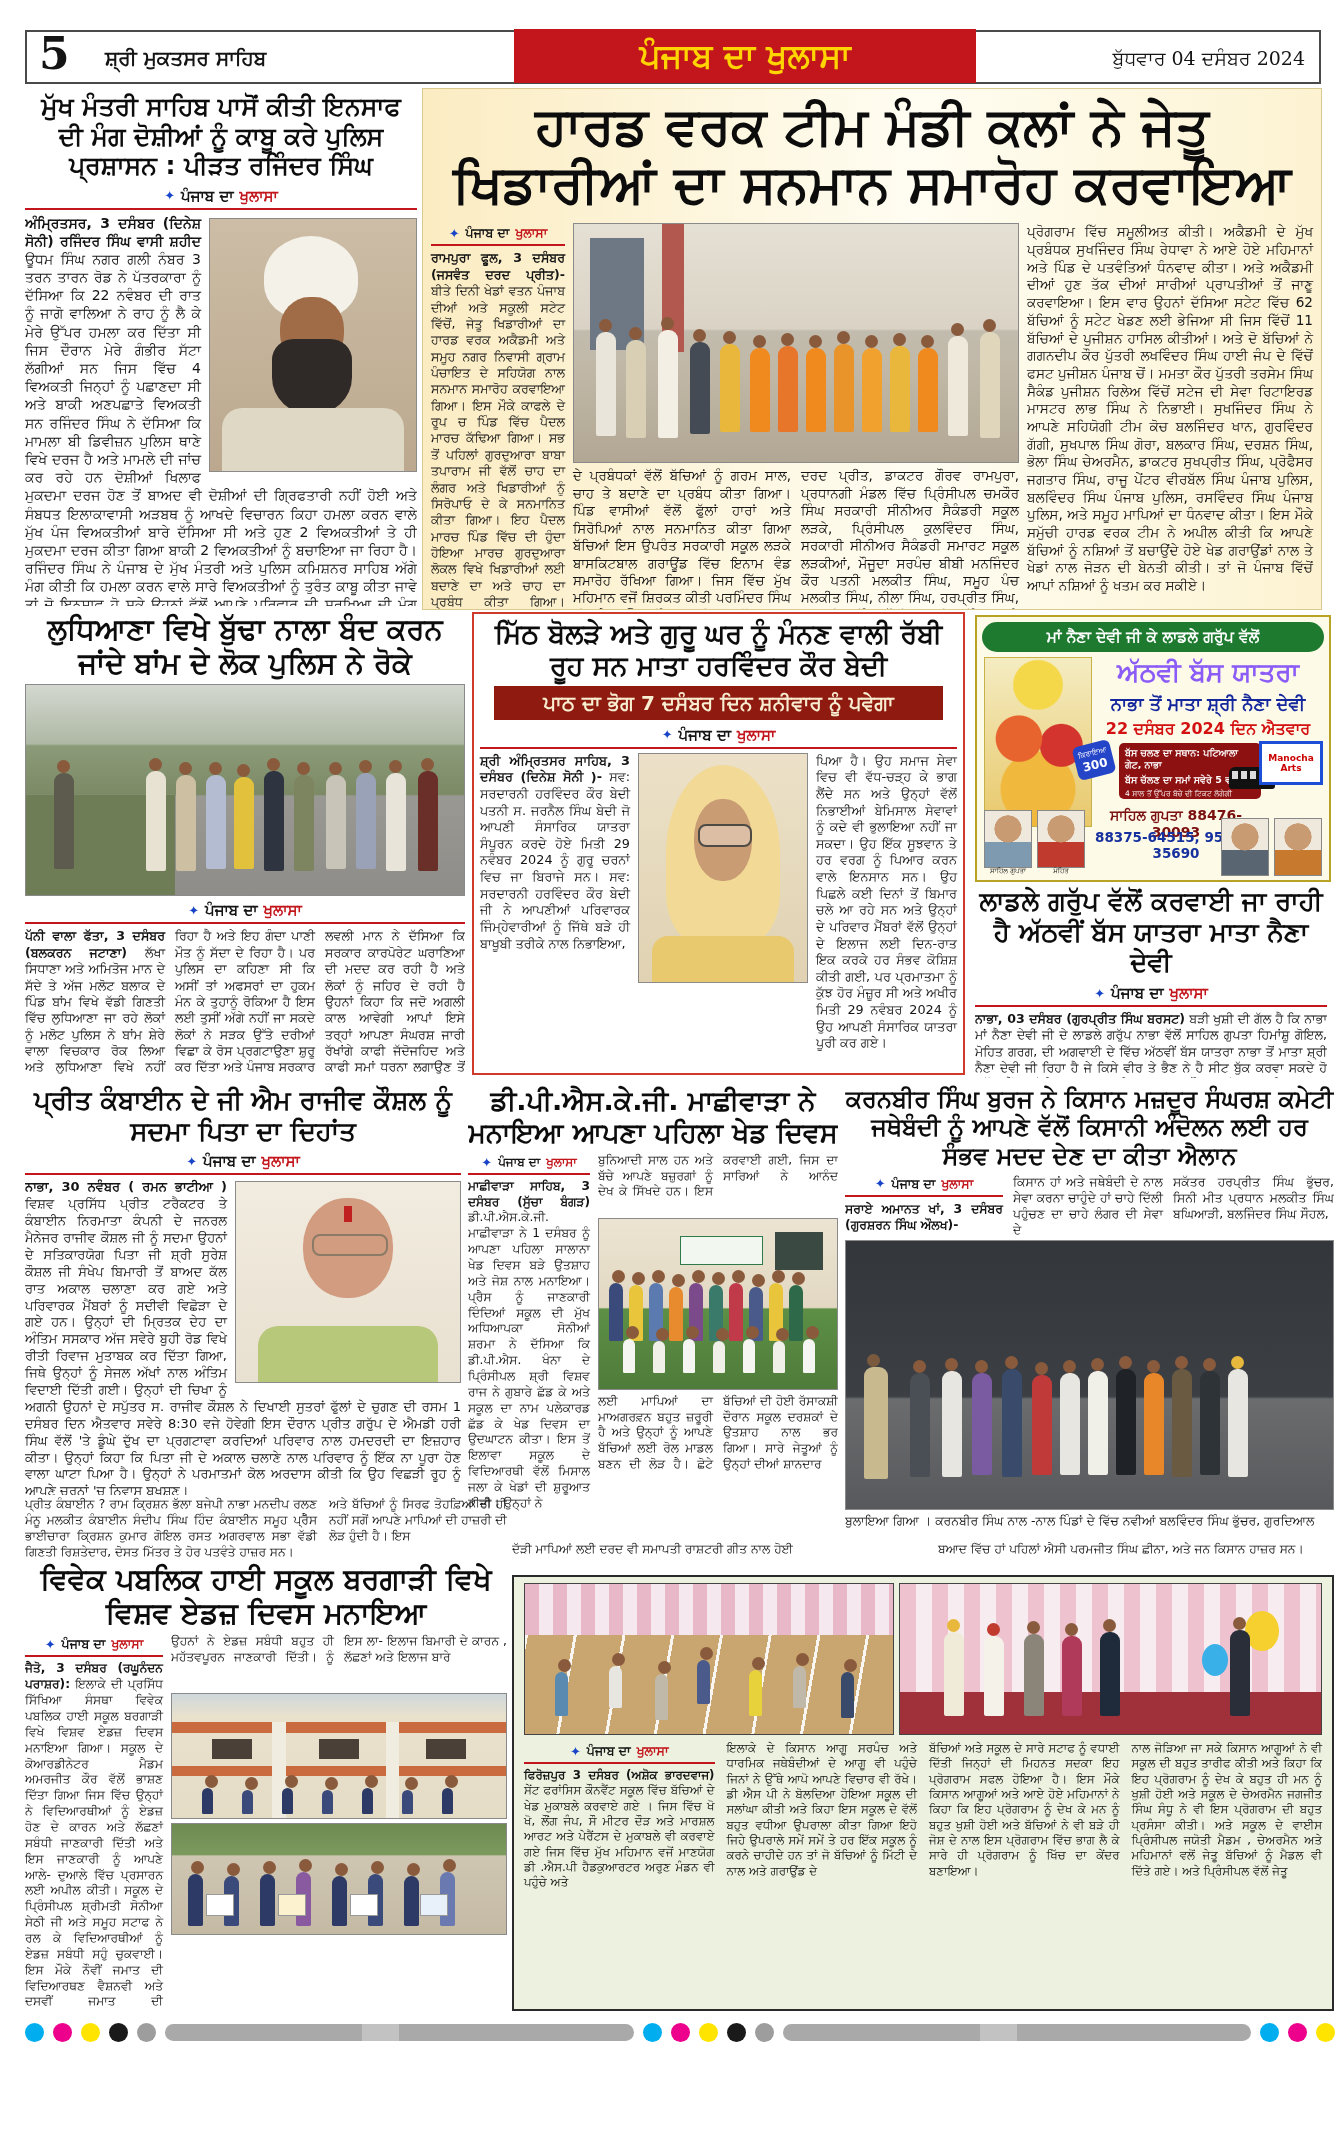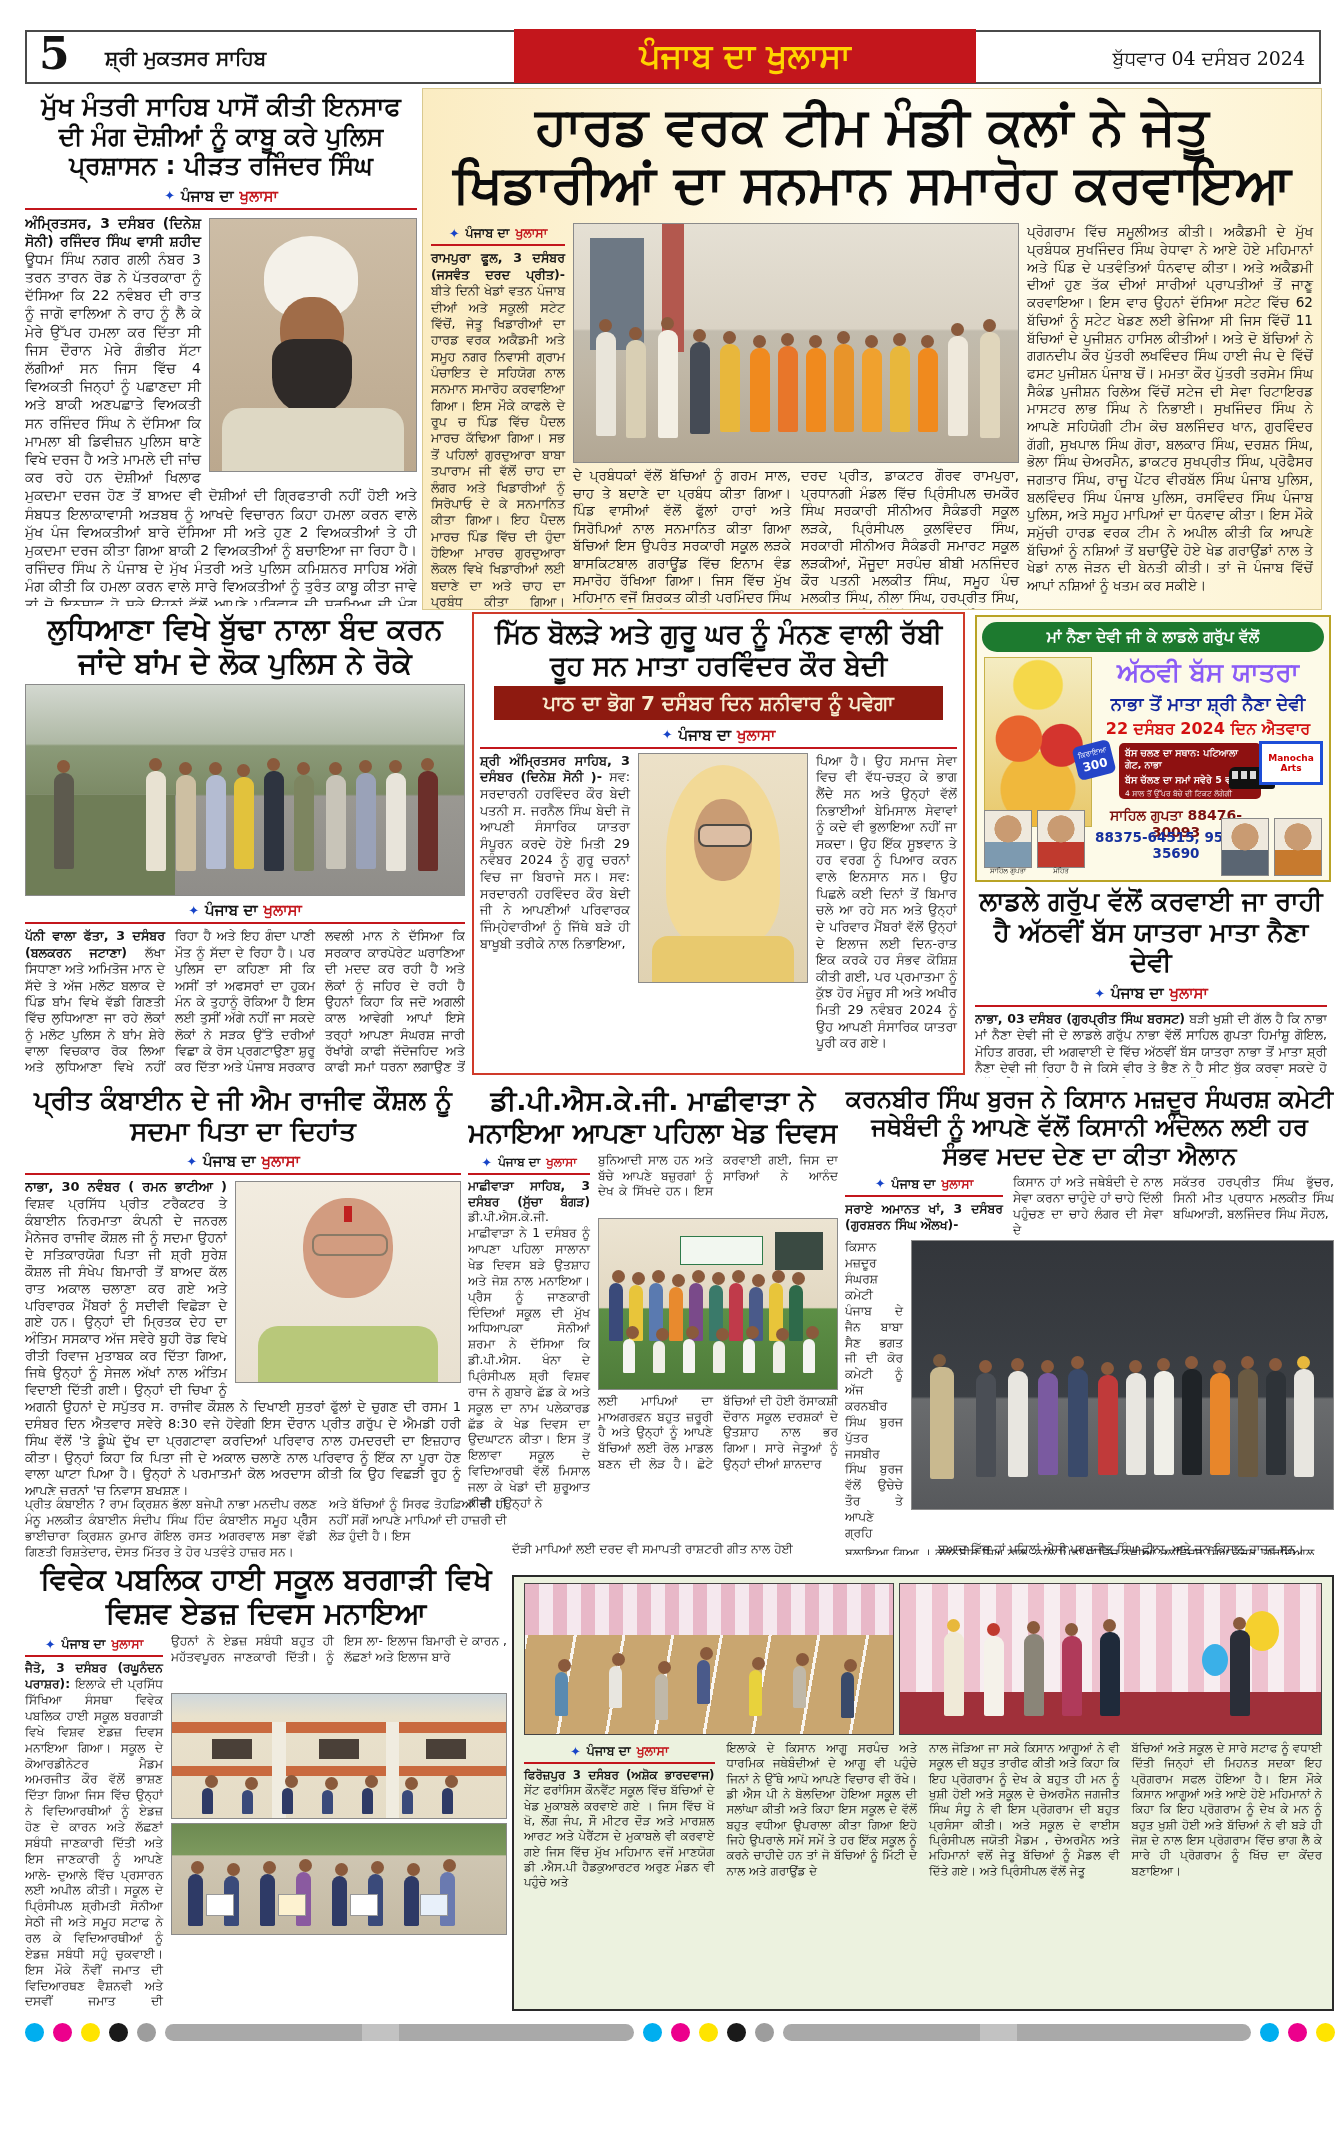--- a/index.html
+++ b/index.html
@@ -277,21 +277,20 @@
             <span>ਪੰਜਾਬ ਦਾ</span>
             <span class="br">ਖੁਲਾਸਾ</span>
           </div>
         <div class="rule"></div>
         <p class="bt" style="font-size:12.4px;"><b>ਸਰਾਏ ਅਮਾਨਤ ਖਾਂ, 3 ਦਸੰਬਰ (ਗੁਰਸ਼ਰਨ ਸਿੰਘ ਔਲਖ)-</b></p>
       </div>
       <p class="bt" style="width:150px;flex:0 0 auto;font-size:12.4px;">ਕਿਸਾਨ ਹਾਂ ਅਤੇ ਜਥੇਬੰਦੀ ਦੇ ਨਾਲ ਸੇਵਾ ਕਰਨਾ ਚਾਹੁੰਦੇ ਹਾਂ ਚਾਹੇ ਦਿੱਲੀ ਪਹੁੰਚਣ ਦਾ ਚਾਹੇ ਲੰਗਰ ਦੀ ਸੇਵਾ ਦੇ</p>
       <p class="bt" style="flex:1 1 auto;font-size:12.4px;">ਸਕੱਤਰ ਹਰਪ੍ਰੀਤ ਸਿੰਘ ਭੁੱਚਰ, ਸਿਨੀ ਮੀਤ ਪ੍ਰਧਾਨ ਮਲਕੀਤ ਸਿੰਘ ਬਘਿਆੜੀ, ਬਲਜਿੰਦਰ ਸਿੰਘ ਸੌਹਲ,</p>
     </div>
     <div style="display:flex;gap:8px;margin-top:2px;">
-      <p class="bt" style="width:58px;flex:0 0 auto;font-size:12.2px;">ਕਿਸਾਨ ਮਜ਼ਦੂਰ ਸੰਘਰਸ਼ ਕਮੇਟੀ ਪੰਜਾਬ ਦੇ ਜੈਨ ਬਾਬਾ ਸੈਣ ਭਗਤ ਜੀ ਦੀ ਕੋਰ ਕਮੇਟੀ ਨੂੰ ਅੱਜ ਕਰਨਬੀਰ ਸਿੰਘ ਬੁਰਜ ਪੁੱਤਰ ਜਸਬੀਰ ਸਿੰਘ ਬੁਰਜ ਵੱਲੋਂ ਉਚੇਚੇ ਤੌਰ ਤੇ ਆਪਣੇ ਗ੍ਰਹਿ</p>
       <div class="photo" style="flex:1 1 auto;height:268px;background:linear-gradient(180deg,#33363b 0%,#3c4045 58%,#6a6c6e 59%,#57595c 100%);">
         <i class="fg" style="--c:#c9b98f;left:18px;bottom:30px;height:112px;width:24px;--hc:#7a5a3e;"></i>
         <i class="fg" style="--c:#4a4e55;left:64px;bottom:32px;height:104px;"></i>
         <i class="fg" style="--c:#e8e6e0;left:96px;bottom:32px;height:106px;"></i>
         <i class="fg" style="--c:#7a5aa0;left:126px;bottom:34px;height:102px;"></i>
         <i class="fg" style="--c:#3a4a6a;left:156px;bottom:32px;height:108px;"></i>
         <i class="fg" style="--c:#c03a3a;left:186px;bottom:34px;height:100px;"></i>
         <i class="fg" style="--c:#e8e6e0;left:214px;bottom:34px;height:102px;"></i>
         <i class="fg" style="--c:#f0efe8;left:242px;bottom:34px;height:104px;"></i>
         <i class="fg" style="--c:#1f2327;left:270px;bottom:34px;height:106px;"></i>
@@ -398,22 +397,22 @@
       <div style="flex:1;">
         <div class="badge" style="font-size:12.5px;">
             <span class="di">✦</span>
             <span>ਪੰਜਾਬ ਦਾ</span>
             <span class="br">ਖੁਲਾਸਾ</span>
           </div>
         <div class="rule"></div>
         <p class="bt" style="font-size:11.8px;"><b>ਫਿਰੋਜ਼ਪੁਰ 3 ਦਸੰਬਰ (ਅਸ਼ੋਕ ਭਾਰਦਵਾਜ)</b> <span>ਸੇਂਟ ਫਰਾਂਸਿਸ ਕੌਨਵੈਂਟ ਸਕੂਲ ਵਿੱਚ ਬੱਚਿਆਂ ਦੇ ਖੇਡ ਮੁਕਾਬਲੇ ਕਰਵਾਏ ਗਏ । ਜਿਸ ਵਿੱਚ ਖੋ ਖੋ, ਲੌਂਗ ਜੰਪ, ਸੌ ਮੀਟਰ ਦੌੜ ਅਤੇ ਮਾਰਸ਼ਲ ਆਰਟ ਅਤੇ ਪੇਰੈਂਟਸ ਦੇ ਮੁਕਾਬਲੇ ਵੀ ਕਰਵਾਏ ਗਏ ਜਿਸ ਵਿੱਚ ਮੁੱਖ ਮਹਿਮਾਨ ਵਜੋਂ ਮਾਣਯੋਗ ਡੀ .ਐਸ.ਪੀ ਹੈਡਕੁਆਰਟਰ ਅਰੁਣ ਮੰਡਨ ਵੀ ਪਹੁੰਚੇ ਅਤੇ</span></p>
       </div>
       <p class="bt" style="flex:1;font-size:11.8px;">ਇਲਾਕੇ ਦੇ ਕਿਸਾਨ ਆਗੂ ਸਰਪੰਚ ਅਤੇ ਧਾਰਮਿਕ ਜਥੇਬੰਦੀਆਂ ਦੇ ਆਗੂ ਵੀ ਪਹੁੰਚੇ ਜਿਨਾਂ ਨੇ ਉੱਥੇ ਆਪੋ ਆਪਣੇ ਵਿਚਾਰ ਵੀ ਰੱਖੇ। ਡੀ ਐਸ ਪੀ ਨੇ ਬੋਲਦਿਆ ਹੋਇਆ ਸਕੂਲ ਦੀ ਸਲਾਂਘਾ ਕੀਤੀ ਅਤੇ ਕਿਹਾ ਇਸ ਸਕੂਲ ਦੇ ਵੱਲੋਂ ਬਹੁਤ ਵਧੀਆ ਉਪਰਾਲਾ ਕੀਤਾ ਗਿਆ ਇਹੋ ਜਿਹੇ ਉਪਰਾਲੇ ਸਮੇਂ ਸਮੇਂ ਤੇ ਹਰ ਇੱਕ ਸਕੂਲ ਨੂੰ ਕਰਨੇ ਚਾਹੀਦੇ ਹਨ ਤਾਂ ਜੋ ਬੱਚਿਆਂ ਨੂੰ ਮਿੱਟੀ ਦੇ ਨਾਲ ਅਤੇ ਗਰਾਉਂਡ ਦੇ</p>
+      <p class="bt" style="flex:1;font-size:11.8px;">ਬੱਚਿਆਂ ਅਤੇ ਸਕੂਲ ਦੇ ਸਾਰੇ ਸਟਾਫ ਨੂੰ ਵਧਾਈ ਦਿੱਤੀ ਜਿਨ੍ਹਾਂ ਦੀ ਮਿਹਨਤ ਸਦਕਾ ਇਹ ਪ੍ਰੋਗਰਾਮ ਸਫਲ ਹੋਇਆ ਹੈ। ਇਸ ਮੌਕੇ ਕਿਸਾਨ ਆਗੂਆਂ ਅਤੇ ਆਏ ਹੋਏ ਮਹਿਮਾਨਾਂ ਨੇ ਕਿਹਾ ਕਿ ਇਹ ਪ੍ਰੋਗਰਾਮ ਨੂੰ ਦੇਖ ਕੇ ਮਨ ਨੂੰ ਬਹੁਤ ਖੁਸ਼ੀ ਹੋਈ ਅਤੇ ਬੱਚਿਆਂ ਨੇ ਵੀ ਬੜੇ ਹੀ ਜੋਸ਼ ਦੇ ਨਾਲ ਇਸ ਪ੍ਰੋਗਰਾਮ ਵਿੱਚ ਭਾਗ ਲੈ ਕੇ ਸਾਰੇ ਹੀ ਪ੍ਰੋਗਰਾਮ ਨੂੰ ਖਿੱਚ ਦਾ ਕੇਂਦਰ ਬਣਾਇਆ।</p>
       <p class="bt" style="flex:1;font-size:11.8px;">ਨਾਲ ਜੋੜਿਆ ਜਾ ਸਕੇ ਕਿਸਾਨ ਆਗੂਆਂ ਨੇ ਵੀ ਸਕੂਲ ਦੀ ਬਹੁਤ ਤਾਰੀਫ ਕੀਤੀ ਅਤੇ ਕਿਹਾ ਕਿ ਇਹ ਪ੍ਰੋਗਰਾਮ ਨੂੰ ਦੇਖ ਕੇ ਬਹੁਤ ਹੀ ਮਨ ਨੂੰ ਖੁਸ਼ੀ ਹੋਈ ਅਤੇ ਸਕੂਲ ਦੇ ਚੇਅਰਮੈਨ ਜਗਜੀਤ ਸਿੰਘ ਸੰਧੂ ਨੇ ਵੀ ਇਸ ਪ੍ਰੋਗਰਾਮ ਦੀ ਬਹੁਤ ਪ੍ਰਸੰਸਾ ਕੀਤੀ। ਅਤੇ ਸਕੂਲ ਦੇ ਵਾਈਸ ਪ੍ਰਿੰਸੀਪਲ ਜਯੋਤੀ ਮੈਡਮ , ਚੇਅਰਮੈਨ ਅਤੇ ਮਹਿਮਾਨਾਂ ਵਲੋਂ ਜੇਤੂ ਬੱਚਿਆਂ ਨੂੰ ਮੈਡਲ ਵੀ ਦਿੱਤੇ ਗਏ। ਅਤੇ ਪ੍ਰਿੰਸੀਪਲ ਵੱਲੋਂ ਜੇਤੂ</p>
-      <p class="bt" style="flex:1;font-size:11.8px;">ਬੱਚਿਆਂ ਅਤੇ ਸਕੂਲ ਦੇ ਸਾਰੇ ਸਟਾਫ ਨੂੰ ਵਧਾਈ ਦਿੱਤੀ ਜਿਨ੍ਹਾਂ ਦੀ ਮਿਹਨਤ ਸਦਕਾ ਇਹ ਪ੍ਰੋਗਰਾਮ ਸਫਲ ਹੋਇਆ ਹੈ। ਇਸ ਮੌਕੇ ਕਿਸਾਨ ਆਗੂਆਂ ਅਤੇ ਆਏ ਹੋਏ ਮਹਿਮਾਨਾਂ ਨੇ ਕਿਹਾ ਕਿ ਇਹ ਪ੍ਰੋਗਰਾਮ ਨੂੰ ਦੇਖ ਕੇ ਮਨ ਨੂੰ ਬਹੁਤ ਖੁਸ਼ੀ ਹੋਈ ਅਤੇ ਬੱਚਿਆਂ ਨੇ ਵੀ ਬੜੇ ਹੀ ਜੋਸ਼ ਦੇ ਨਾਲ ਇਸ ਪ੍ਰੋਗਰਾਮ ਵਿੱਚ ਭਾਗ ਲੈ ਕੇ ਸਾਰੇ ਹੀ ਪ੍ਰੋਗਰਾਮ ਨੂੰ ਖਿੱਚ ਦਾ ਕੇਂਦਰ ਬਣਾਇਆ।</p>
     </div>
   </section>
 
   <div class="marks">
     <span class="dot" style="background:#00aeef;"></span>
     <span class="dot" style="background:#ec008c;"></span>
     <span class="dot" style="background:#ffe400;"></span>
     <span class="dot" style="background:#1a1a1a;"></span>
     <span class="dot" style="background:#9d9d9d;"></span>
     <span class="bar"></span>

